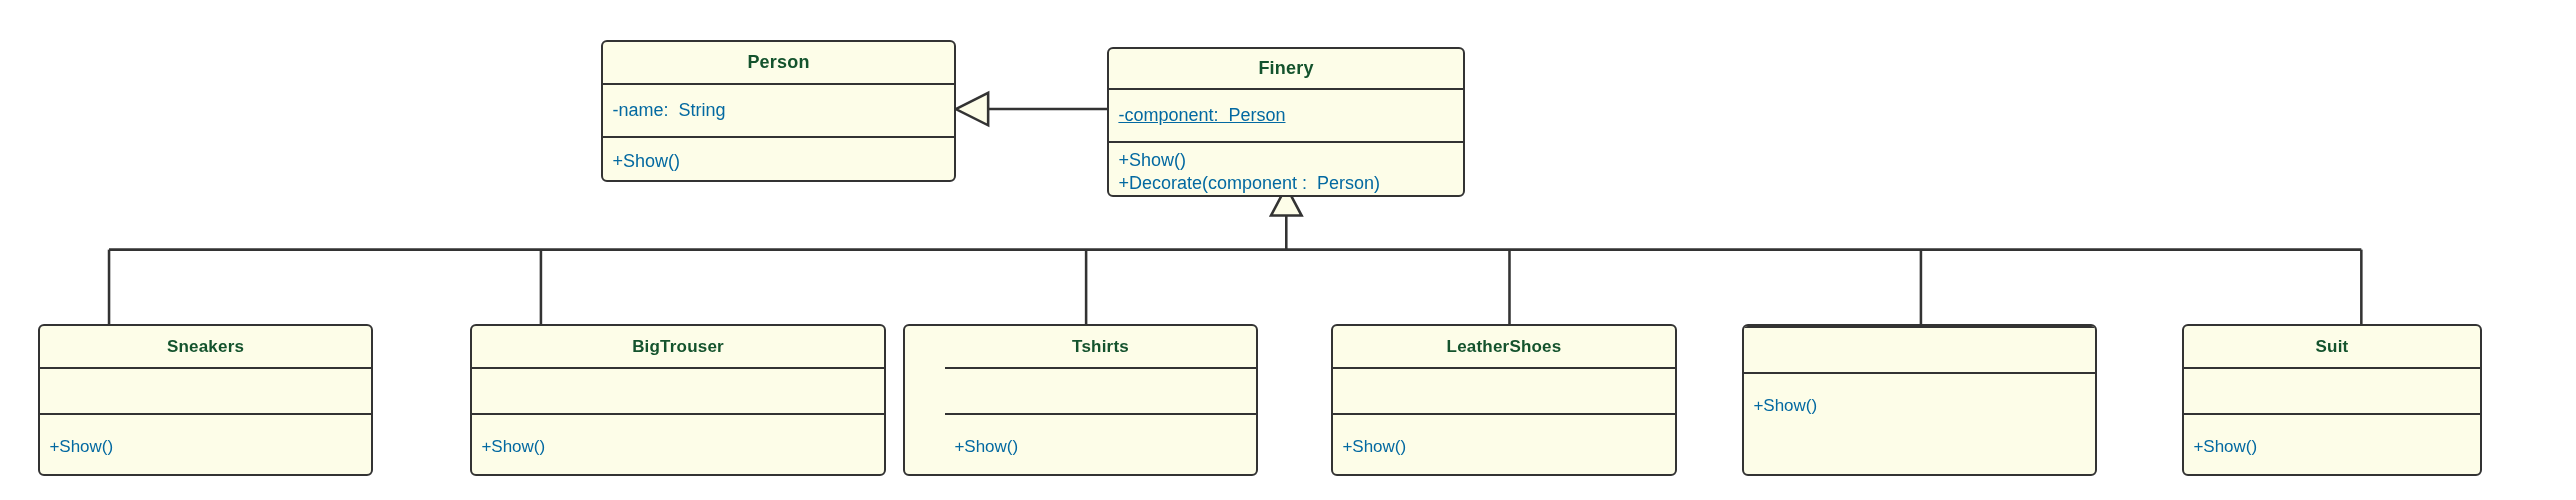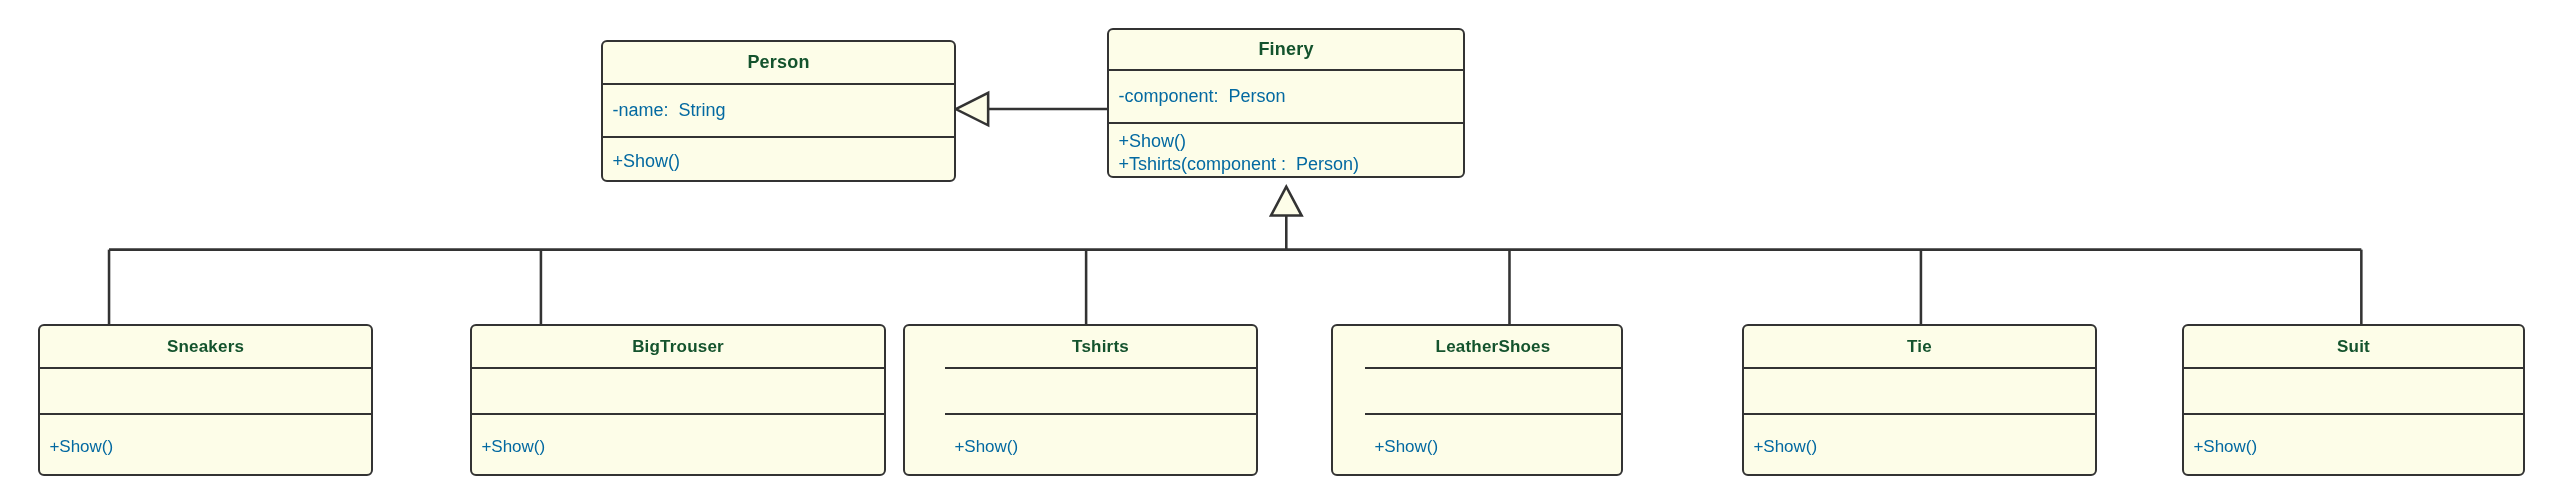--- a/index.html
+++ b/index.html
@@ -56,37 +56,37 @@
     white-space: pre;
     line-height: 1.28;
   }
 
   
   .box-person { left: 601px;  top: 40px;  width: 355px; height: 142px; }
   .box-person .uml-name  { height: 41px;  font-size: 18px; }
   .box-person .uml-attrs { height: 53px;  font-size: 18px; }
   .box-person .uml-ops   { height: 49px;  font-size: 18px; }
 
-  .box-finery { left: 1107px; top: 28px;  width: 358px; height: 150px; }
+  .box-finery { left: 1107px; top: 47px;  width: 358px; height: 150px; }
   .box-finery .uml-name  { height: 39px;  font-size: 18px; }
-  .box-finery .uml-attrs { height: 53px;  font-size: 18px; }
+  .box-finery .uml-attrs { height: 53px;  font-size: 18px; text-decoration: underline; }
   .box-finery .uml-ops   { height: 58px;  font-size: 18px; padding-top: 1.7px; }
 
   
   .leaf { top: 324px; height: 152px; }
   .leaf .uml-name  { height: 41px; font-size: 17px; }
   .leaf .uml-attrs { height: 46px; }
   .leaf .uml-ops   { height: 65px; font-size: 17px; }
 
   .box-sneakers     { left: 38px;   width: 335px; }
   .box-bigtrouser   { left: 470px;  width: 416px; }
   .box-tshirts      { left: 903px; width: 355px; padding-left: 40px; }
-  .box-leathershoes { left: 1331px; width: 292px; padding-left: 32px; }
+  .box-leathershoes { left: 1331px; width: 346px; }
   .box-tie          { left: 1742px; width: 355px; }
-  .box-suit         { left: 2182px; width: 343px; }
+  .box-suit         { left: 2182px; width: 300px; }
 </style>
 </head>
 <body>
 
 <div id="canvas">
 
   <svg id="wires" viewBox="0 0 3024 588" xmlns="http://www.w3.org/2000/svg">
 
     <g>
       <line x1="1300" y1="128" x2="1158" y2="128" stroke="#333333" stroke-width="3"></line>
@@ -118,21 +118,21 @@
     </div>
   </div>
 
   <div class="uml-class box-finery">
     <div class="uml-name">Finery</div>
     <div class="uml-attrs">
       <div class="uml-line">-component:  Person</div>
     </div>
     <div class="uml-ops">
       <div class="uml-line">+Show()</div>
-      <div class="uml-line">+Tshirts(component :  Person)</div>
+      <div class="uml-line">+Decorate(component :  Person)</div>
     </div>
   </div>
 
   <div class="uml-class leaf box-sneakers">
     <div class="uml-name">Sneakers</div>
     <div class="uml-attrs"></div>
     <div class="uml-ops">
       <div class="uml-line">+Show()</div>
     </div>
   </div>
@@ -155,21 +155,20 @@
 
   <div class="uml-class leaf box-leathershoes">
     <div class="uml-name">LeatherShoes</div>
     <div class="uml-attrs"></div>
     <div class="uml-ops">
       <div class="uml-line">+Show()</div>
     </div>
   </div>
 
   <div class="uml-class leaf box-tie">
-    <div class="uml-name">Tie</div>
     <div class="uml-attrs"></div>
     <div class="uml-ops">
       <div class="uml-line">+Show()</div>
     </div>
   </div>
 
   <div class="uml-class leaf box-suit">
     <div class="uml-name">Suit</div>
     <div class="uml-attrs"></div>
     <div class="uml-ops">

